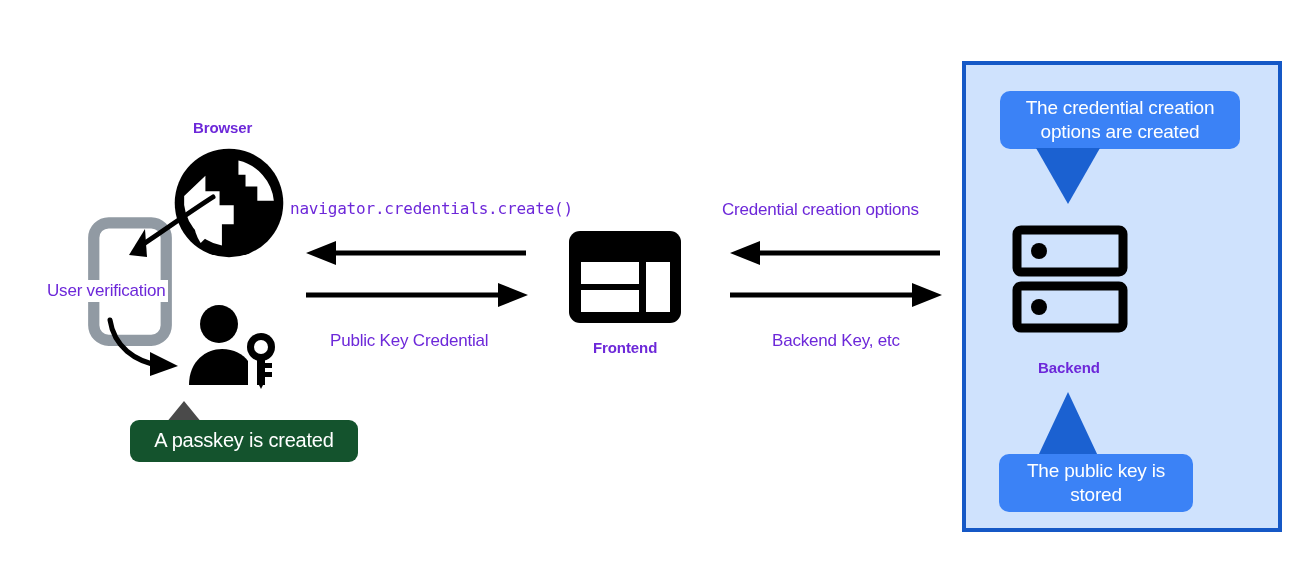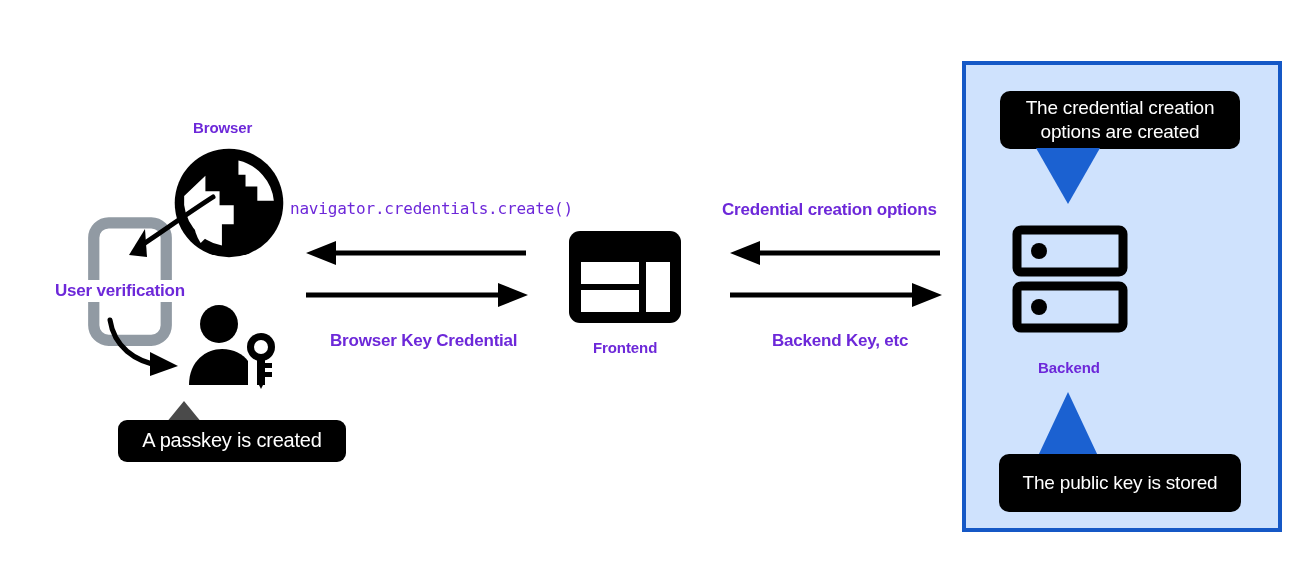--- a/index.html
+++ b/index.html
@@ -29,21 +29,20 @@
     line-height: 1.15;
   }
   .label-bold {
     font-weight: bold;
     font-size: 15px;
     letter-spacing: -0.1px;
   }
   .label-plain {
     font-size: 17px;
     letter-spacing: -0.2px;
-    font-weight: bold;
   }
   .label-mono {
     font-family: "DejaVu Sans Mono", "Liberation Mono", monospace;
     font-size: 16px;
     letter-spacing: -0.2px;
     text-align: right;
   }
   .label-halo {
     background: #ffffff;
     padding: 1px 3px;
@@ -69,22 +68,22 @@
     color: #ffffff;
     text-align: center;
     font-size: 19px;
     line-height: 1.28;
     display: flex;
     align-items: center;
     justify-content: center;
     padding: 4px 14px;
     letter-spacing: -0.2px;
   }
-  .tooltip-dark { background: #000000; border-radius: 9px; font-size: 20px; }
-  .tooltip-blue { background: #000000; }
+  .tooltip-dark { background: #14532d; border-radius: 9px; font-size: 20px; margin-left: 12px; }
+  .tooltip-blue { background: #3b82f6; }
 
   .tip-tri { position: absolute; width: 0; height: 0; }
 
   
   #passkey-tip-arrow {
     left: 166px;
     top: 401px;
     border-left: 18px solid transparent;
     border-right: 18px solid transparent;
     border-bottom: 22px solid #4a4a4a;
@@ -136,21 +135,21 @@
     </svg>
   </div>
 
   <div class="abs" style="left:95px; top:185px;">
     <svg width="130" height="95" viewBox="0 0 130 95">
       <path d="M118 12 C96 26 74 42 50 58" stroke="#000" stroke-width="5" fill="none" stroke-linecap="round"></path>
       <polygon points="52,72 34,70 50,44" fill="#000"></polygon>
     </svg>
   </div>
 
-  <div class="label label-plain label-halo" style="left:52px; top:280px;">User verification</div>
+  <div class="label label-plain label-halo" style="left:44px; top:280px;">User verification</div>
 
   <div class="abs" style="left:100px; top:316px;">
     <svg width="110" height="80" viewBox="0 0 110 80">
       <path d="M10 4 C14 30 34 46 62 50" stroke="#000" stroke-width="5" fill="none" stroke-linecap="round"></path>
       <polygon points="50,36 78,50 50,60" fill="#000"></polygon>
     </svg>
   </div>
 
   <div class="abs" style="left:186px; top:305px;">
     <svg width="100" height="85" viewBox="0 0 100 85">
@@ -177,21 +176,21 @@
     </svg>
   </div>
 
   <div class="abs" style="left:306px; top:282px;">
     <svg width="222" height="26" viewBox="0 0 222 26">
       <line x1="0" y1="13" x2="198" y2="13" stroke="#000" stroke-width="5"></line>
       <polygon points="222,13 192,1 192,25" fill="#000"></polygon>
     </svg>
   </div>
 
-  <div class="label label-plain" style="left:330px; top:331px;">Browser Key Credential</div>
+  <div class="label label-plain" style="left:330px; top:331px;">Public Key Credential</div>
 
   <div class="abs" style="left:568px; top:230px;">
     <svg width="114" height="94" viewBox="0 0 114 94">
       <rect x="1" y="1" width="112" height="92" rx="11" ry="11" fill="#000"></rect>
       <rect x="13" y="32" width="58" height="22" fill="#ffffff"></rect>
       <rect x="13" y="60" width="58" height="22" fill="#ffffff"></rect>
       <rect x="78" y="32" width="24" height="50" fill="#ffffff"></rect>
     </svg>
   </div>
   <div class="label label-bold" style="left:593px; top:339px;">Frontend</div>
@@ -221,15 +220,15 @@
     <svg width="114" height="108" viewBox="0 0 114 108">
       <rect x="4" y="4" width="106" height="42" rx="4" ry="4" fill="none" stroke="#000" stroke-width="9"></rect>
       <circle cx="26" cy="25" r="8" fill="#000"></circle>
       <rect x="4" y="60" width="106" height="42" rx="4" ry="4" fill="none" stroke="#000" stroke-width="9"></rect>
       <circle cx="26" cy="81" r="8" fill="#000"></circle>
     </svg>
   </div>
   <div class="label label-bold" style="left:1038px; top:359px;">Backend</div>
 
   <div id="store-tip-arrow" class="tip-tri"></div>
-  <div class="tooltip tooltip-blue" style="left:999px; top:454px; width:242px; height:58px;">The public key is stored</div>
+  <div class="tooltip tooltip-blue" style="left:999px; top:454px; width:194px; height:58px;">The public key is stored</div>
 
 </div>
 
 </body></html>

